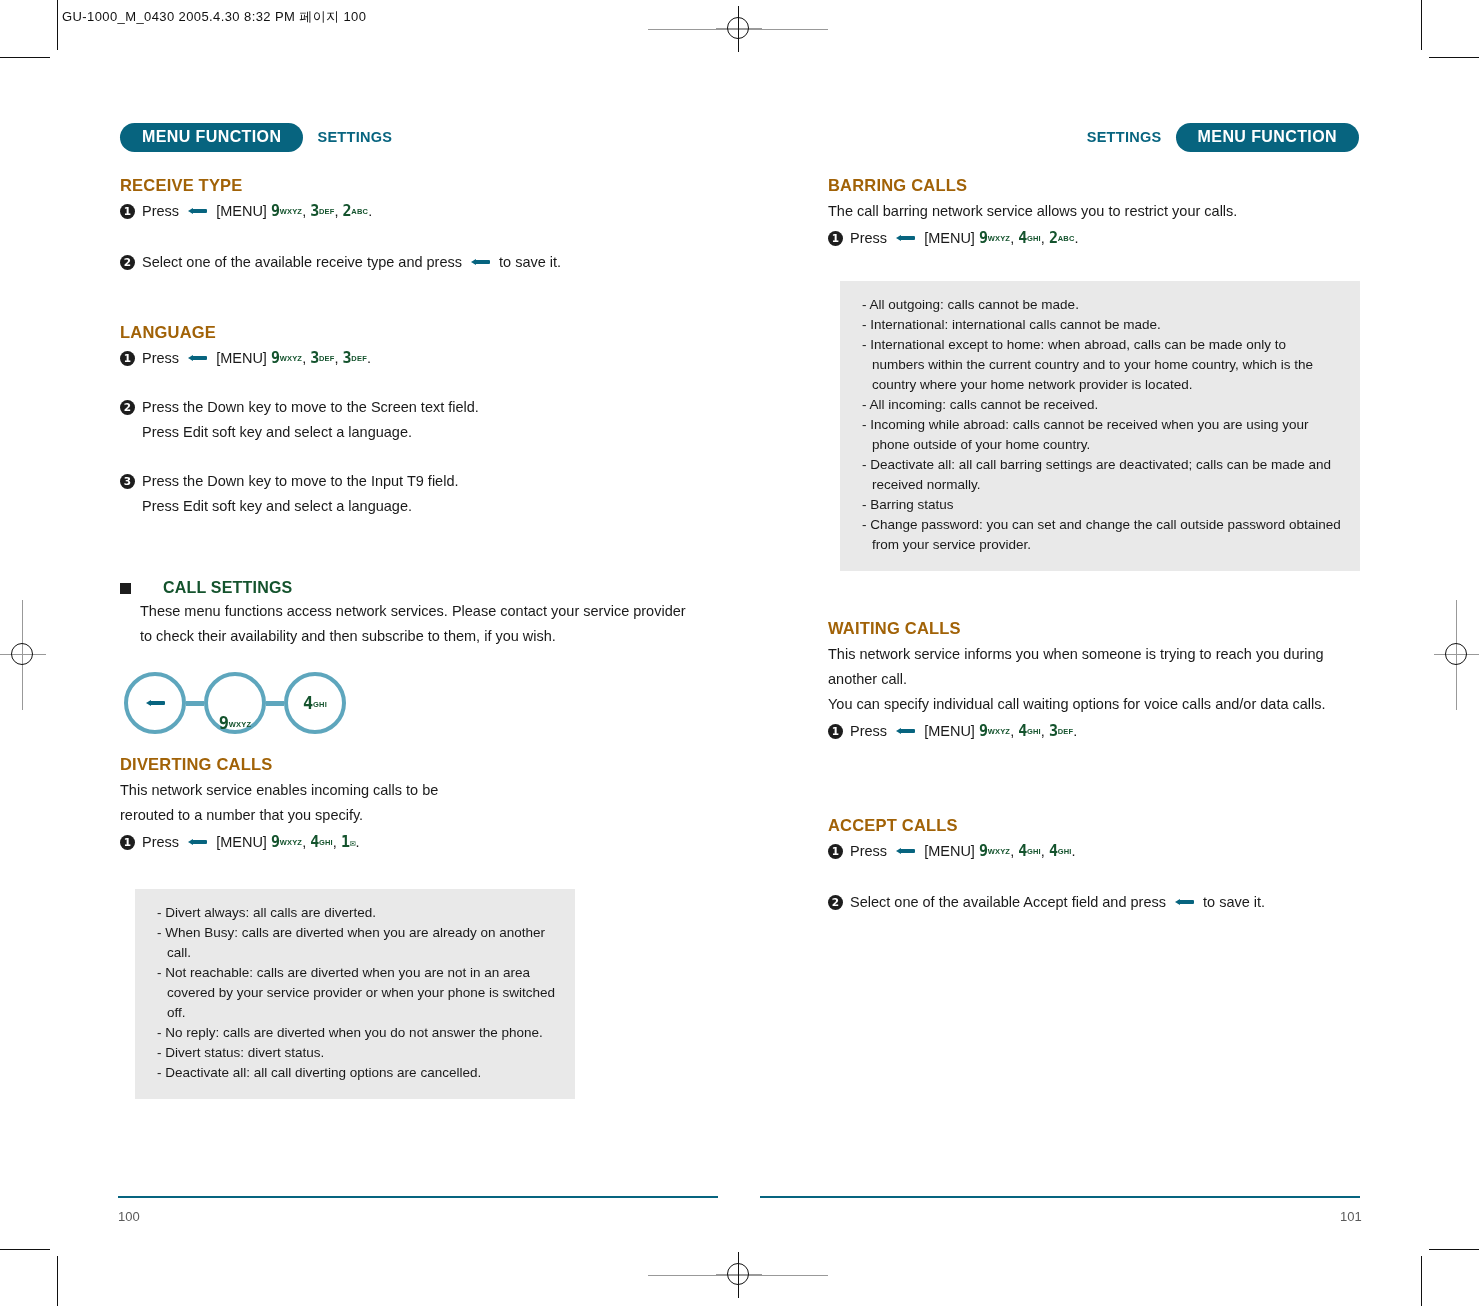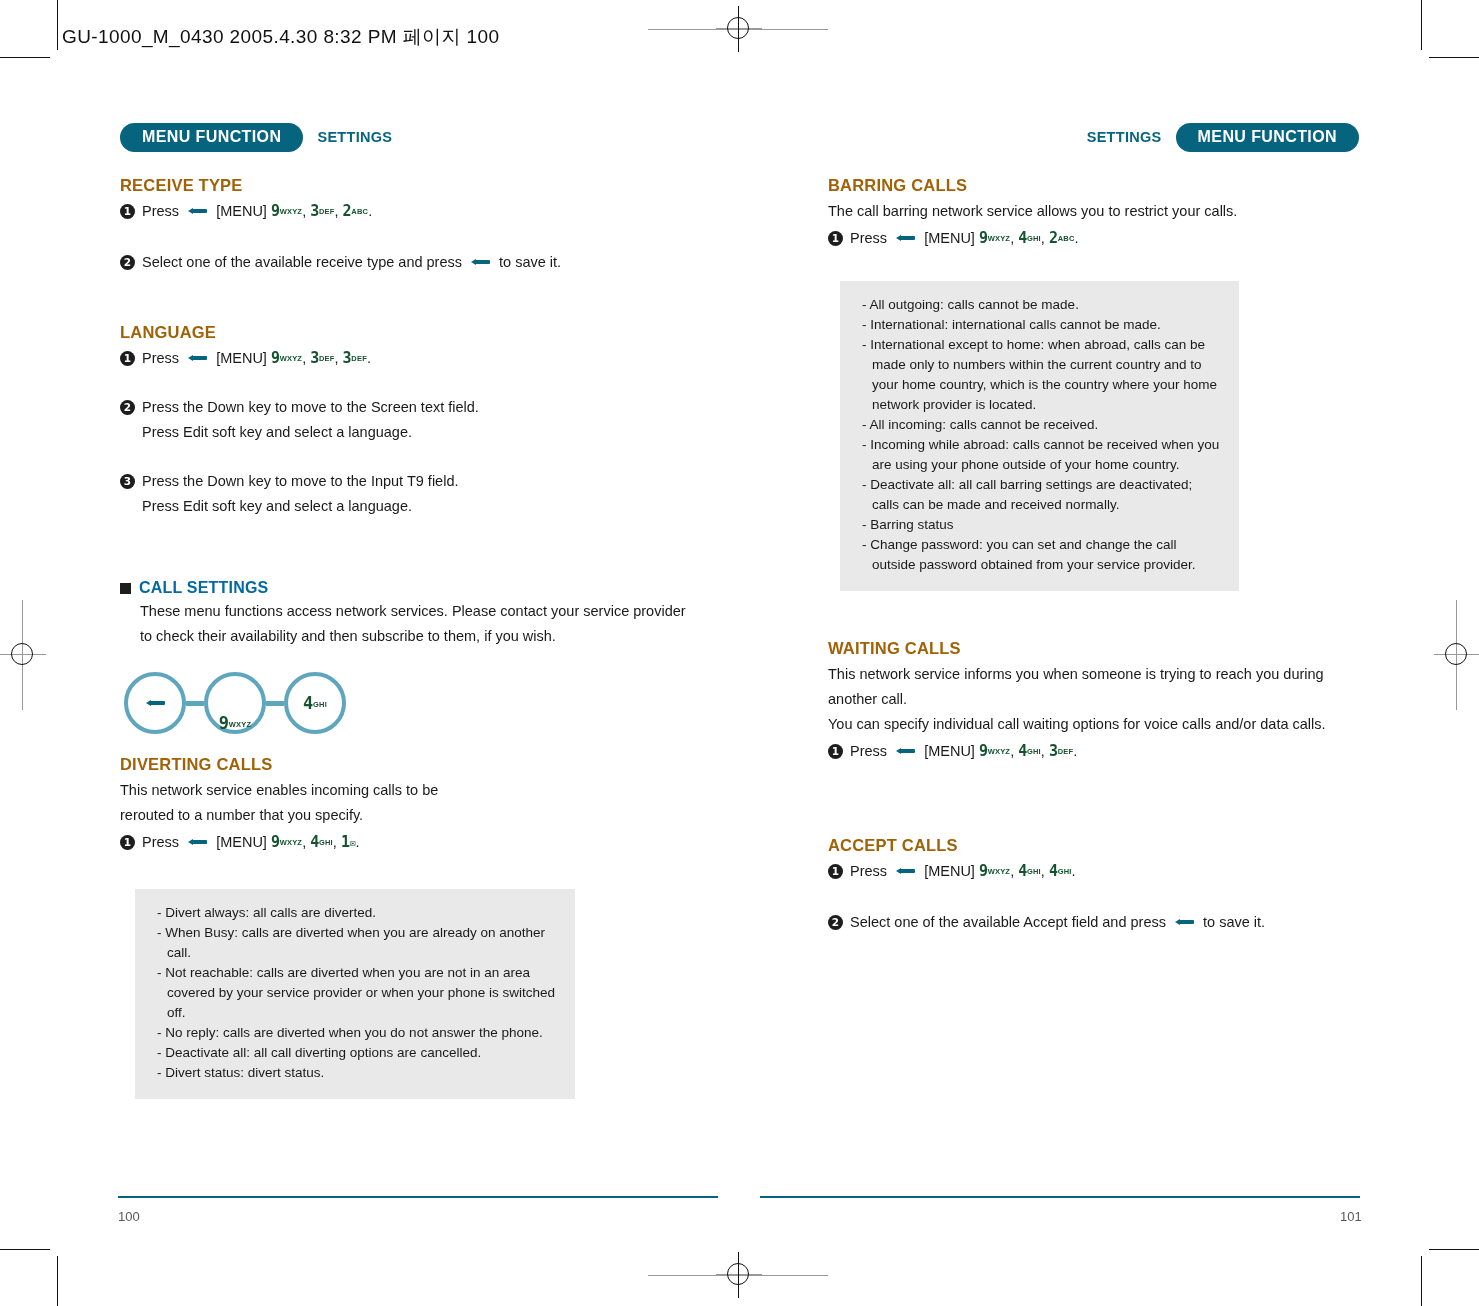--- a/index.html
+++ b/index.html
@@ -1,20 +1,20 @@
 <!DOCTYPE html>
 <html><head>
 <meta charset="utf-8">
 <style>
   html,body{margin:0;padding:0;background:#ffffff;}
   body{width:1479px;height:1306px;position:relative;overflow:hidden;
        font-family:"Liberation Sans","DejaVu Sans",sans-serif;color:#1a1a1a;}
 
   
-  .printbar{position:absolute;font-size:19px;letter-spacing:.4px;color:#111;margin-top:16px;}
+  .printbar{position:absolute;font-size:13px;letter-spacing:.4px;color:#111;}
   .cropline{position:absolute;background:#111;}
   .regmark{position:absolute;width:46px;height:46px;}
   .regmark .circ{position:absolute;left:11px;top:11px;width:22px;height:22px;
      border:1px solid #111;border-radius:50%;box-sizing:border-box;}
   .regmark .vl{position:absolute;left:22px;top:0;width:1px;height:46px;background:#111;}
   .regmark .hl{position:absolute;top:22px;left:0;height:1px;width:46px;background:#999;}
   .reg-long-v{position:absolute;width:1px;background:#999;}
   .reg-long-h{position:absolute;height:1px;background:#999;}
 
   
@@ -58,21 +58,21 @@
 
   
   .infobox{background:#e9e9e9;padding:14px 18px 16px 22px;box-sizing:border-box;}
   .infobox li{list-style:none;font-size:13.5px;line-height:20px;margin:0 0 0 0;
               text-indent:-10px;padding-left:10px;}
   .infobox ul{margin:0;padding:0;}
 
   
   .bullet-head{display:flex;align-items:center;gap:8px;margin-top:4px;}
   .sq{width:11px;height:11px;background:#1d1d1d;}
-  .bullet-head .txt{color:#0369a1;font-size:16px;font-weight:bold;letter-spacing:.2px;}
+  .bullet-head .txt{color:#14532d;font-size:16px;font-weight:bold;letter-spacing:.2px;margin-left:24px;}
 
   
   .keypath{position:relative;height:76px;margin:16px 0 6px 4px;display:flex;align-items:center;}
   .kcircle{width:62px;height:62px;border:4px solid #5ea6bd;border-radius:50%;box-sizing:border-box;
            display:flex;align-items:center;justify-content:center;background:#fff;}
   .klink{width:18px;height:5px;background:#5ea6bd;}
 
   
   .footrule{position:absolute;bottom:108px;height:2px;background:#07647f;}
   .pagenum{position:absolute;bottom:82px;font-size:13px;color:#5a5a5a;}
@@ -212,22 +212,22 @@
         <span class="key"><span>1</span><span class="vm">✉</span></span><span class="sep">.</span>
       </span>
     </div>
 
     <div class="infobox" style="margin:34px 0 0 15px;width:440px;">
       <ul>
         <li>- Divert always: all calls are diverted.</li>
         <li>- When Busy: calls are diverted when you are already on another call.</li>
         <li>- Not reachable: calls are diverted when you are not in an area covered by your service provider or when your phone is switched off.</li>
         <li>- No reply: calls are diverted when you do not answer the phone.</li>
+        <li>- Divert status: divert status.</li>
         <li>- Deactivate all: all call diverting options are cancelled.</li>
-        <li>- Divert status: divert status.</li>
       </ul>
     </div>
   </div>
 
   <div class="footrule" style="left:118px;width:600px;"></div>
   <div class="pagenum" style="left:118px;margin-top:39px;">100</div>
 </div>
 
 <div class="page page-right">
 
@@ -245,21 +245,21 @@
       <span class="step-body">
         <span>Press</span>
         <span class="softkey"></span>
         <span>[MENU]</span>
         <span class="key"><span>9</span><span class="sub">WXYZ</span></span><span class="sep">,</span>
         <span class="key"><span>4</span><span class="sub">GHI</span></span><span class="sep">,</span>
         <span class="key"><span>2</span><span class="sub">ABC</span></span><span class="sep">.</span>
       </span>
     </div>
 
-    <div class="infobox" style="margin:30px 16px 0 12px;width:399px;">
+    <div class="infobox" style="margin:30px 16px 0 12px;width:520px;">
       <ul>
         <li>- All outgoing: calls cannot be made.</li>
         <li>- International: international calls cannot be made.</li>
         <li>- International except to home: when abroad, calls can be made only to numbers within the current country and to your home country, which is the country where your home network provider is located.</li>
         <li>- All incoming: calls cannot be received.</li>
         <li>- Incoming while abroad: calls cannot be received when you are using your phone outside of your home country.</li>
         <li>- Deactivate all: all call barring settings are deactivated; calls can be made and received normally.</li>
         <li>- Barring status</li>
         <li>- Change password: you can set and change the call outside password obtained from your service provider.</li>
       </ul>

